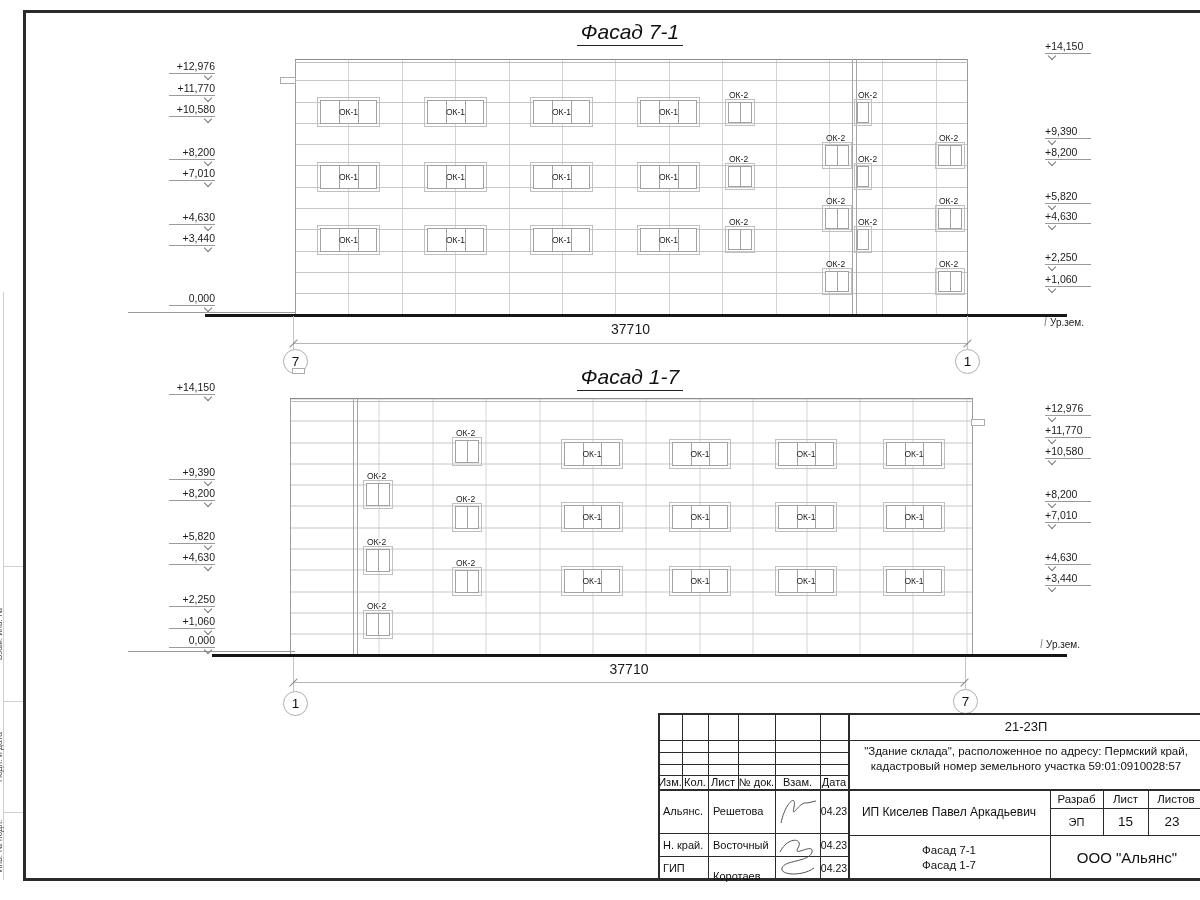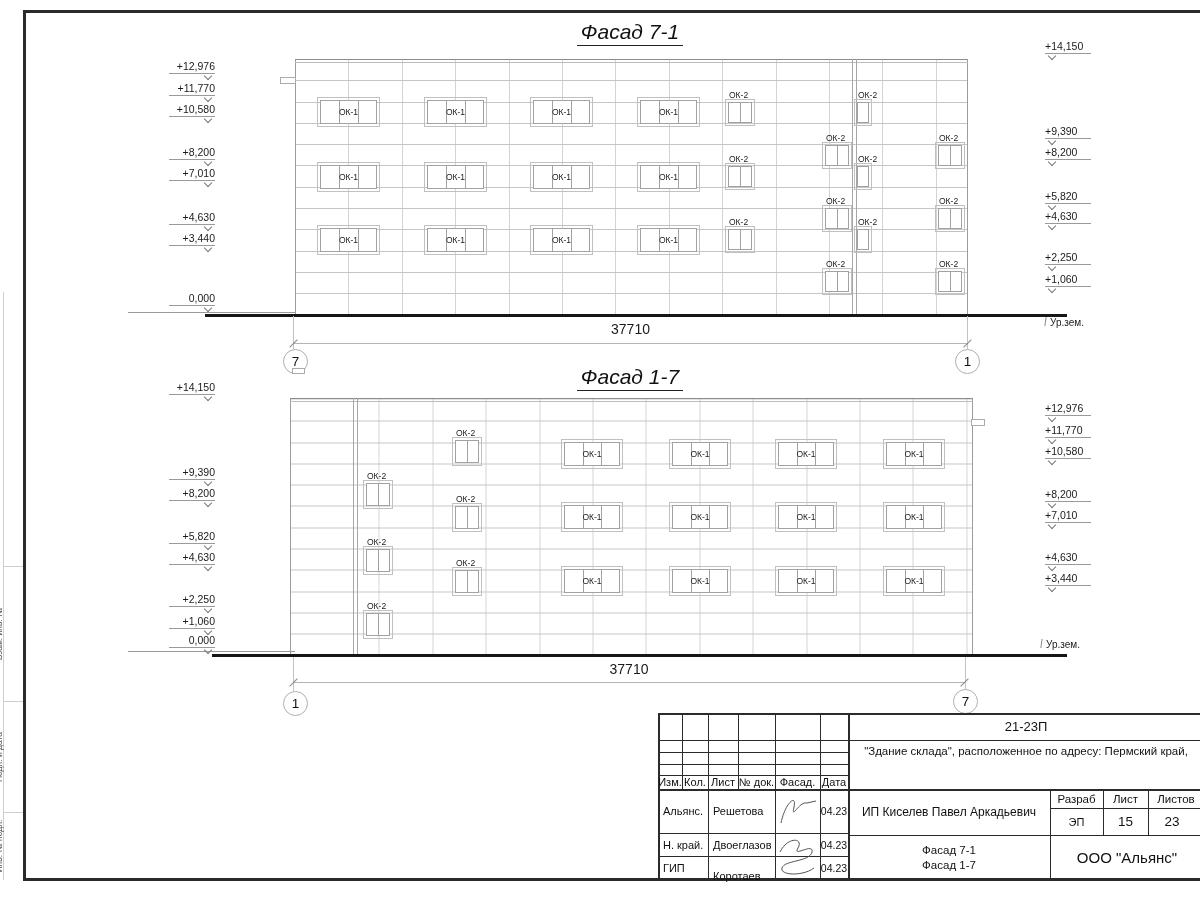--- a/index.html
+++ b/index.html
@@ -361,43 +361,44 @@
     <div class="vl" style="left:775px;top:713px;height:167px;"></div>
     <div class="vl" style="left:820px;top:713px;height:167px;"></div>
     <div class="vl" style="left:1050px;top:789px;height:91px;"></div>
     <div class="vl" style="left:1103px;top:789px;height:46px;"></div>
     <div class="vl" style="left:1148px;top:789px;height:46px;"></div>
 
     <div class="tc" style="left:658px;top:775px;width:24px;height:14px;">Изм.</div>
     <div class="tc" style="left:682px;top:775px;width:26px;height:14px;">Кол.</div>
     <div class="tc" style="left:708px;top:775px;width:30px;height:14px;">Лист</div>
     <div class="tc" style="left:738px;top:775px;width:37px;height:14px;">№ док.</div>
-    <div class="tc" style="left:775px;top:775px;width:45px;height:14px;">Фасад.</div>
+    <div class="tc" style="left:775px;top:775px;width:45px;height:14px;">Взам.</div>
     <div class="tc" style="left:820px;top:775px;width:28px;height:14px;">Дата</div>
 
     <div class="tc tl" style="left:660px;top:789px;width:48px;height:44px;">Альянс.</div>
     <div class="tc tl" style="left:710px;top:789px;width:65px;height:44px;">Решетова</div>
     <div class="tc" style="left:820px;top:789px;width:28px;height:44px;font-size:10.5px;">04.23</div>
     <div class="tc tl" style="left:660px;top:833px;width:48px;height:23px;">Н. край.</div>
-    <div class="tc tl" style="left:710px;top:833px;width:65px;height:23px;">Двоеглазов</div>
+    <div class="tc tl" style="left:710px;top:833px;width:65px;height:23px;">Восточный</div>
     <div class="tc" style="left:820px;top:833px;width:28px;height:23px;font-size:10.5px;">04.23</div>
     <div class="tc tl" style="left:660px;top:856px;width:48px;height:24px;">ГИП</div>
     <div class="tc tl" style="left:710px;top:856px;width:65px;height:40px;">Коротаев</div>
     <div class="tc" style="left:820px;top:856px;width:28px;height:24px;font-size:10.5px;">04.23</div>
 
     <svg class="sig" style="left:777px;top:791px;" width="42" height="40" viewBox="0 0 42 40">
       <path d="M4 32 C8 12 20 2 17 16 C14 30 22 10 30 12 L39 10" fill="none" stroke="#555" stroke-width="1"></path>
     </svg>
     <svg class="sig" style="left:774px;top:834px;" width="46" height="44" viewBox="0 0 46 44">
       <path d="M6 18 C14 2 30 4 24 14 C18 24 40 8 38 18 C36 28 10 26 8 34 C6 42 30 42 40 34" fill="none" stroke="#555" stroke-width="1"></path>
     </svg>
 
     <div class="tc" style="left:848px;top:713px;width:356px;height:27px;font-size:13px;">21-23П</div>
     <div class="addr" style="left:852px;top:744px;width:348px;">
       <div>"Здание склада", расположенное по адресу: Пермский край,</div>
+      <div>кадастровый номер земельного участка 59:01:0910028:57</div>
     </div>
     <div class="tc" style="left:848px;top:789px;width:202px;height:46px;font-size:12px;">ИП Киселев Павел Аркадьевич</div>
     <div class="tc" style="left:1050px;top:789px;width:53px;height:19px;font-size:11.5px;">Разраб</div>
     <div class="tc" style="left:1103px;top:789px;width:45px;height:19px;font-size:11.5px;">Лист</div>
     <div class="tc" style="left:1148px;top:789px;width:56px;height:19px;font-size:11.5px;">Листов</div>
     <div class="tc" style="left:1050px;top:808px;width:53px;height:27px;font-size:11px;">ЭП</div>
     <div class="tc" style="left:1103px;top:808px;width:45px;height:27px;font-size:13.5px;">15</div>
     <div class="tc" style="left:1148px;top:808px;width:48px;height:27px;font-size:13.5px;">23</div>
     <div class="tc" style="left:848px;top:835px;width:202px;height:45px;flex-direction:column;font-size:11.5px;line-height:15px;">
       <div>Фасад 7-1</div>

